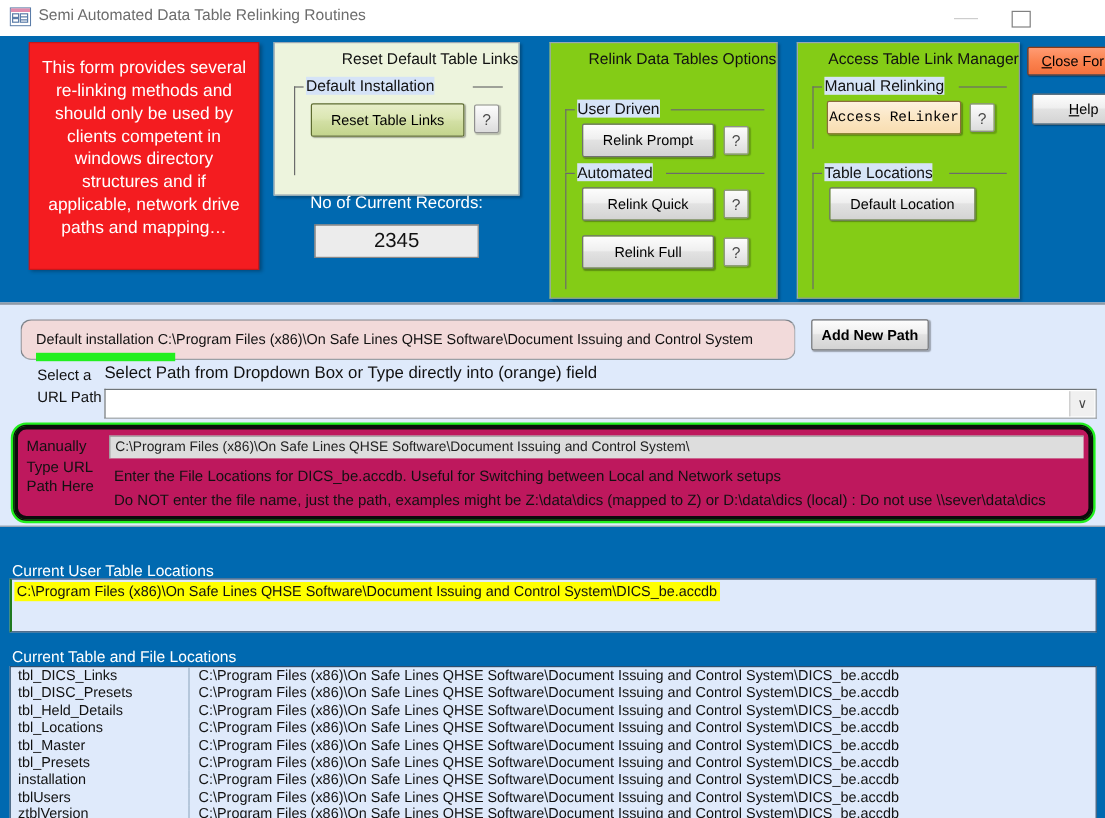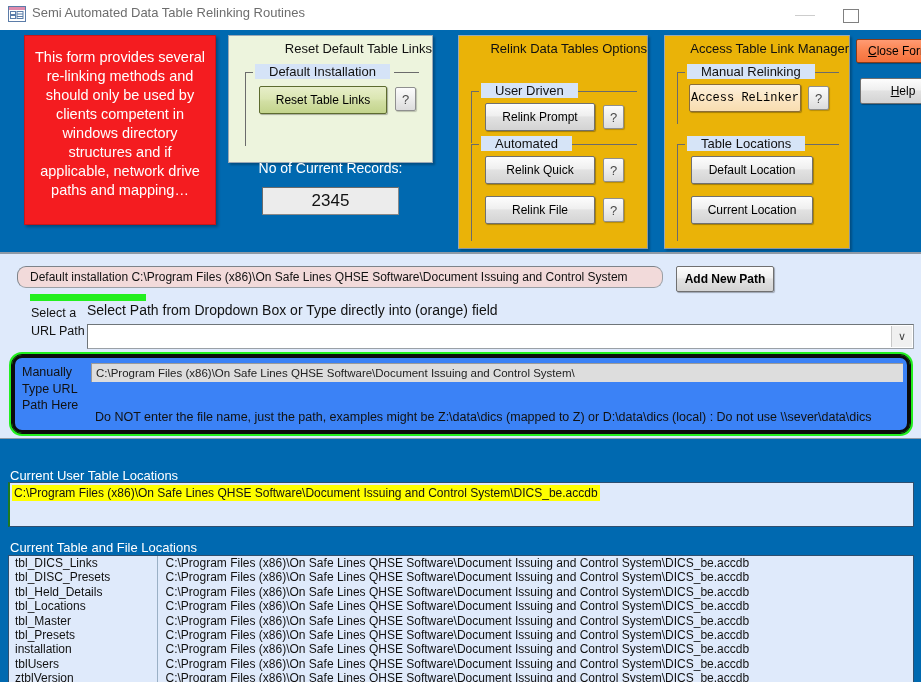--- a/index.html
+++ b/index.html
@@ -43,21 +43,21 @@
 
   
   #form {
     position: absolute; left: 0; top: 30px; width: 921px; height: 652px;
     background: #0069b0;
   }
 
   
   .panel {
     position: absolute;
-    background: #eab308;
+    background: #84cc16;
     border: 1px solid #9aa8b5;
     border-right-color: #8b99a6;
     border-bottom-color: #8b99a6;
     box-shadow: 2px 2px 2px rgba(0,0,0,0.25);
   }
   .panel-title {
     position: absolute; left: 0; top: 5px; width: 100%;
     text-align: right; font-size: 13px; color: #111; white-space: nowrap;
   }
 
@@ -70,21 +70,21 @@
   }
   .gbox .gbox-line-top-r {
     position: absolute; top: 8px; right: 0; height: 1px; background: #6b6b6b;
   }
   .gbox .gbox-line-left {
     position: absolute; left: 0; top: 8px; width: 1px; background: #6b6b6b;
   }
   .gbox .gbox-label {
     position: absolute; left: 10px; top: 0px;
     font-size: 13px; color: #111; white-space: nowrap;
-    background: #d6e4f7; padding: 0 14px;
+    background: #d6e4f7; padding: 0 0;
   }
 
   
   .btn3d {
     position: absolute;
     background: linear-gradient(#fdfdfd 0%, #efefef 45%, #e2e2e2 50%, #d3d3d3 100%);
     border: 1px solid #707070;
     border-radius: 2px;
     box-shadow: 1px 1px 1px rgba(0,0,0,0.30);
     font-size: 12px; color: #000;
@@ -173,21 +173,21 @@
   .accesskey { text-decoration: underline; }
 
   
   #midband {
     position: absolute; left: 0px; top: 222px; width: 921px; height: 187px;
     background: #dfeafb;
     border-top: 2px solid #8f9aa6;
     border-bottom: 1px solid #8f9aa6;
   }
   #default-path {
-    position: absolute; left: 17px; top: 12px; width: 646px; height: 22px;
+    position: absolute; left: 17px; top: 12px; width: 646px; height: 34px;
     background: #f2dada;
     border: 1px solid #9aa0a6;
     border-top-color: #7d838a; border-left-color: #7d838a;
     border-radius: 9px;
     font-size: 12px; color: #111;
     display: flex; align-items: center;
     padding-left: 12px;
     white-space: nowrap; overflow: hidden;
   }
   #green-underline {
@@ -221,21 +221,21 @@
     border-left: 1px solid #c8c8c8;
     display: flex; align-items: center; justify-content: center;
     font-size: 11px; color: #444;
   }
 
   
   #manual-box {
     position: absolute; left: 12px; top: 101px; width: 898px; height: 78px;
     border: 3px solid #0c0c0c;
     border-radius: 10px;
-    background: #3b82f6;
+    background: #be185d;
     box-shadow: 0 0 0 3px #22ef1f;
     outline: 1px solid #0c0c0c;
   }
   #manual-label {
     position: absolute; left: 7px; top: 6px; width: 66px;
     font-size: 12.5px; color: #111; line-height: 16.5px;
   }
   #manual-input {
     position: absolute; left: 76px; top: 5px; width: 812px; height: 19px;
     background: #dddddd;
@@ -357,21 +357,21 @@
       <div class="btn-help" style="left:132px; top:22px;">?</div>
     </div>
 
     <div class="gbox" id="gbox-auto">
       <div class="gbox-line-top-l"></div>
       <div class="gbox-line-top-r" style="width:82px;"></div>
       <div class="gbox-line-left" style="height:97px;"></div>
       <div class="gbox-label">Automated</div>
       <div class="btn3d" style="left:14px; top:20px; width:110px; height:28px;">Relink Quick</div>
       <div class="btn-help" style="left:132px; top:22px;">?</div>
-      <div class="btn3d" style="left:14px; top:60px; width:110px; height:28px;">Relink File</div>
+      <div class="btn3d" style="left:14px; top:60px; width:110px; height:28px;">Relink Full</div>
       <div class="btn-help" style="left:132px; top:62px;">?</div>
     </div>
   </div>
 
   <div class="panel" id="access-panel">
     <div class="panel-title">Access Table Link Manager</div>
 
     <div class="gbox" id="gbox-manual">
       <div class="gbox-line-top-l"></div>
       <div class="gbox-line-top-r" style="width:40px;"></div>
@@ -380,21 +380,20 @@
       <div class="btn3d orange" style="left:12px; top:20px; width:112px; height:28px;">Access ReLinker</div>
       <div class="btn-help" style="left:131px; top:22px;">?</div>
     </div>
 
     <div class="gbox" id="gbox-tabloc">
       <div class="gbox-line-top-l"></div>
       <div class="gbox-line-top-r" style="width:48px;"></div>
       <div class="gbox-line-left" style="height:97px;"></div>
       <div class="gbox-label">Table Locations</div>
       <div class="btn3d" style="left:14px; top:20px; width:122px; height:28px;">Default Location</div>
-      <div class="btn3d" style="left:14px; top:60px; width:122px; height:28px;">Current Location</div>
     </div>
   </div>
 
   <div class="btn3d red" id="btn-close-form">
     <span class="accesskey">C</span>
       <span>lose Form</span>
   </div>
   <div class="btn3d" id="btn-help-big">
     <span class="accesskey">H</span>
       <span>elp</span>
@@ -416,20 +415,21 @@
       <span class="arrow-btn">∨</span>
     </div>
 
     <div id="manual-box">
       <div id="manual-label">
         <div>Manually</div>
         <div>Type URL</div>
         <div>Path Here</div>
       </div>
       <div id="manual-input">C:\Program Files (x86)\On Safe Lines QHSE Software\Document Issuing and Control System\</div>
+      <div id="manual-help-1">Enter the File Locations for DICS_be.accdb.  Useful for Switching between Local and Network setups</div>
       <div id="manual-help-2">Do NOT enter the file name, just the path, examples might be  Z:\data\dics (mapped to Z) or D:\data\dics (local) : Do not use \\sever\data\dics</div>
     </div>
   </div>
 
   <div id="cutl-header">Current User Table Locations</div>
   <div id="cutl-box">
     <div id="cutl-row">C:\Program Files (x86)\On Safe Lines QHSE Software\Document Issuing and Control System\DICS_be.accdb</div>
   </div>
 
   <div id="ctfl-header">Current Table and File Locations</div>

